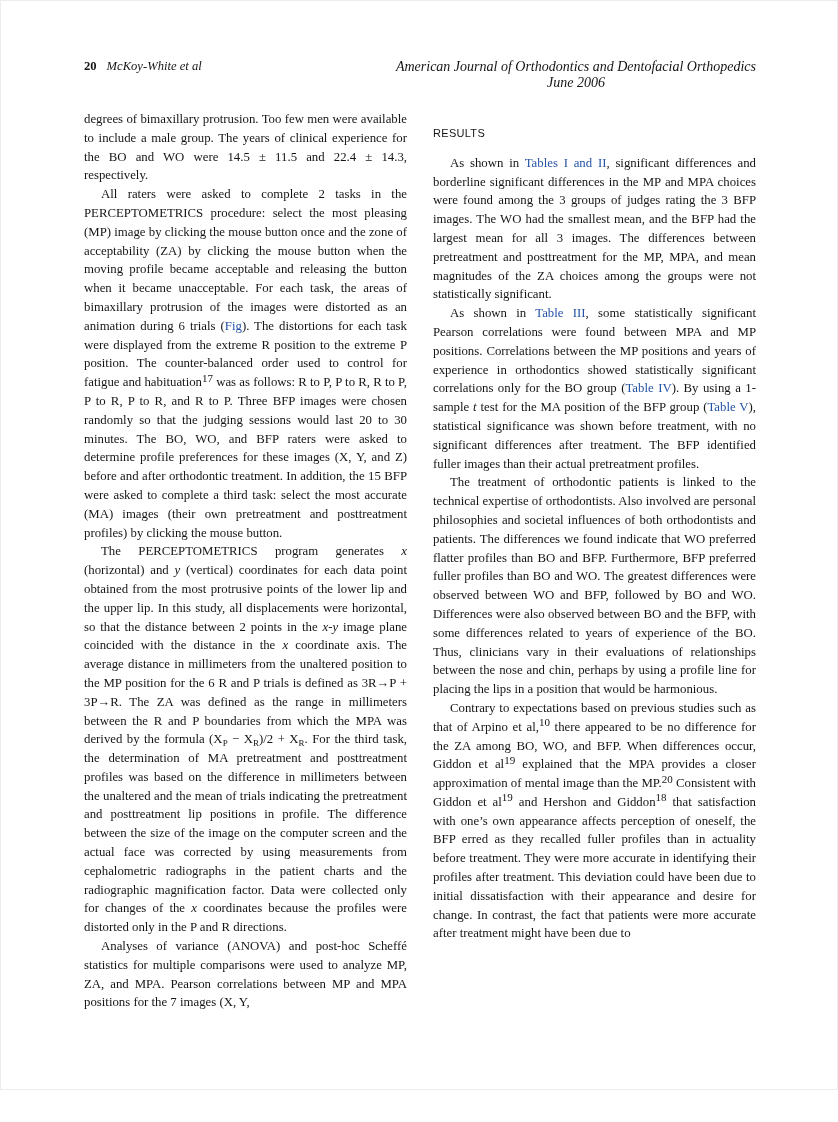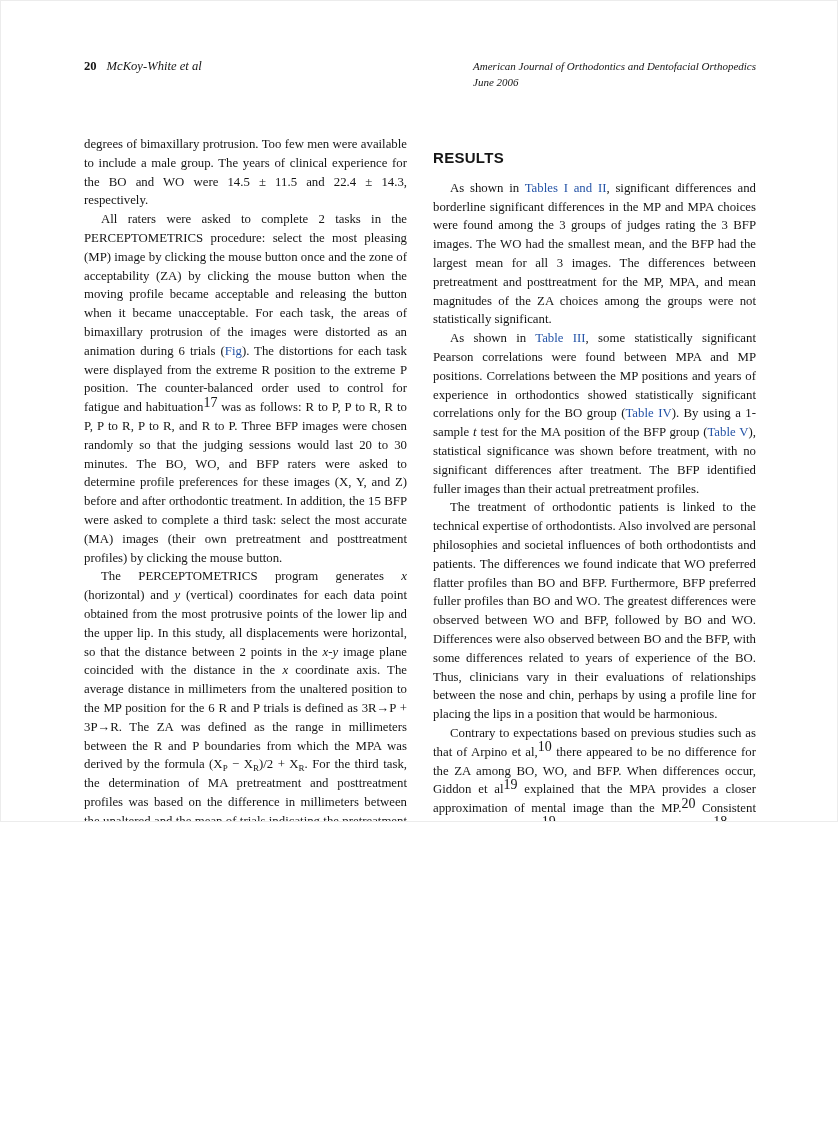--- a/index.html
+++ b/index.html
@@ -4,67 +4,67 @@
 <style>
   :root {
     --link: #2453a6;
     --ink: #151515;
   }
   html, body { margin: 0; padding: 0; }
   body { background: #ffffff; }
   .page {
     position: relative;
     width: 838px;
-    height: 822px;
+    height: 1090px;
     background: #ffffff;
     overflow: hidden;
     box-sizing: border-box;
     border: 1px solid #ececec;
     color: var(--ink);
     font-family: "Liberation Serif", serif;
   }
   .page-inner { padding: 58px 81px 0 83px; }
 
   .running-header {
     display: flex;
     justify-content: space-between;
     align-items: flex-start;
   }
   .rh-left { font-size: 12.6px; line-height: 15.5px; white-space: nowrap; }
   .rh-left .page-num { font-weight: bold; margin-right: 10px; }
   .rh-left .authors { font-style: italic; }
   .rh-right {
-    text-align: left;
+    text-align: center;
     font-style: italic;
-    font-size: 11px;
+    font-size: 14px;
     line-height: 15.5px;
   }
 
-  .columns { display: flex; gap: 26px; margin-top: 45px; }
+  .columns { display: flex; gap: 26px; margin-top: 20px; }
   .col {
     width: 324px;
     font-size: 12.8px;
     line-height: 18.8px;
     text-align: justify;
   }
   .para { margin: 0; }
   .para.indent { text-indent: 17px; }
 
   .section-heading {
     font-family: "Liberation Sans", sans-serif;
-    font-size: 15px;
-    font-weight: 700;
+    font-size: 11px;
+    font-weight: 400;
     letter-spacing: 0.3px;
     margin: 14px 0 11px 0;
     text-align: left;
   }
 
   a.xref { color: var(--link); text-decoration: none; cursor: pointer; }
   sup.xref {
-    font-size: 14px;
+    font-size: 11px;
     line-height: 0;
     vertical-align: baseline;
     position: relative;
     top: -4.5px;
   }
   sub.subsc {
     font-size: 9px;
     line-height: 0;
     vertical-align: baseline;
     position: relative;

